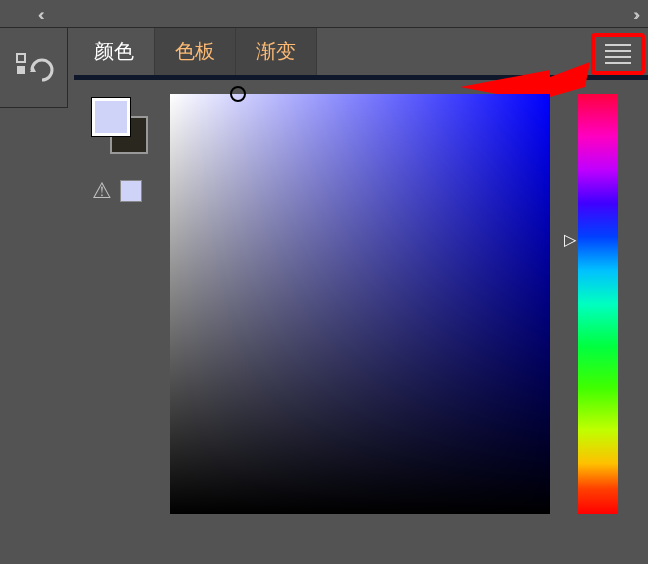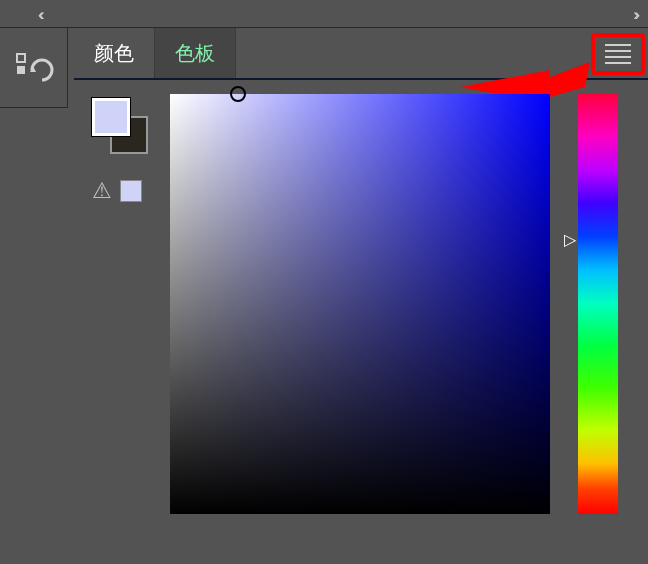--- a/index.html
+++ b/index.html
@@ -48,29 +48,29 @@
   }
   .main {
     position: absolute;
     top: 28px; left: 74px; right: 0; bottom: 0;
     background: #535353;
   }
   .tabs {
     height: 52px;
     display: flex;
     align-items: stretch;
-    border-bottom: 2px solid #0f172a;
+    border-bottom: 5px solid #0f172a;
     position: relative;
   }
   .tab {
     padding: 0 20px;
     display: flex;
     align-items: center;
     font-size: 20px;
-    color: #86efac;
+    color: #fdba74;
     cursor: pointer;
     border-right: 1px solid #3a3a3a;
   }
   .tab.active {
     background: #535353;
     color: #ffffff;
   }
   .tab:not(.active) {
     background: #454545;
   }
@@ -205,20 +205,21 @@
     <path d="M 18 20 A 10 10 0 1 1 28 30" fill="none" stroke="#d0d0d0" stroke-width="3"></path>
     <polygon points="16,22 22,22 19,16" fill="#d0d0d0"></polygon>
   </svg>
 </div>
 
 <div class="main">
 
   <div class="tabs">
     <div class="tab active">颜色</div>
     <div class="tab">色板</div>
+    <div class="tab">渐变</div>
 
     <div class="hamburger-wrap">
       <div class="hamburger-icon">
         <span></span>
           <span></span>
           <span></span>
           <span></span>
       </div>
     </div>
   </div>

